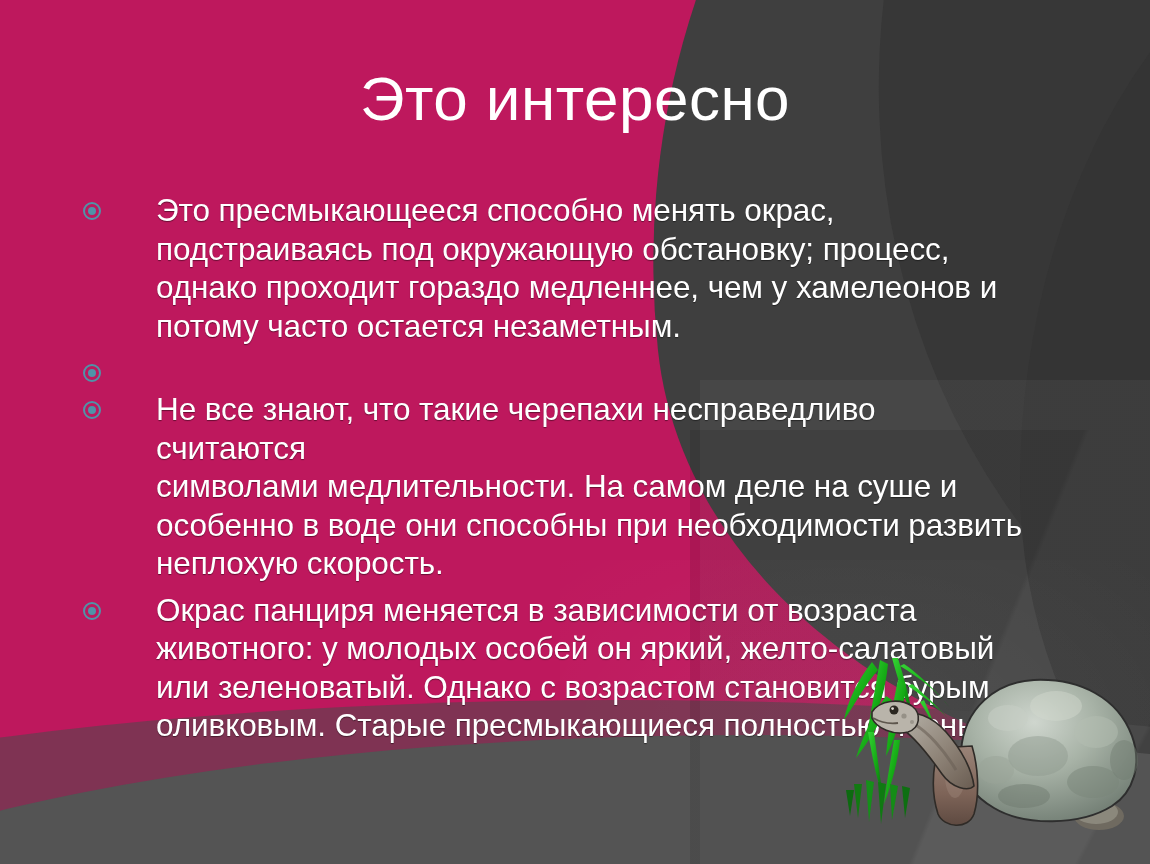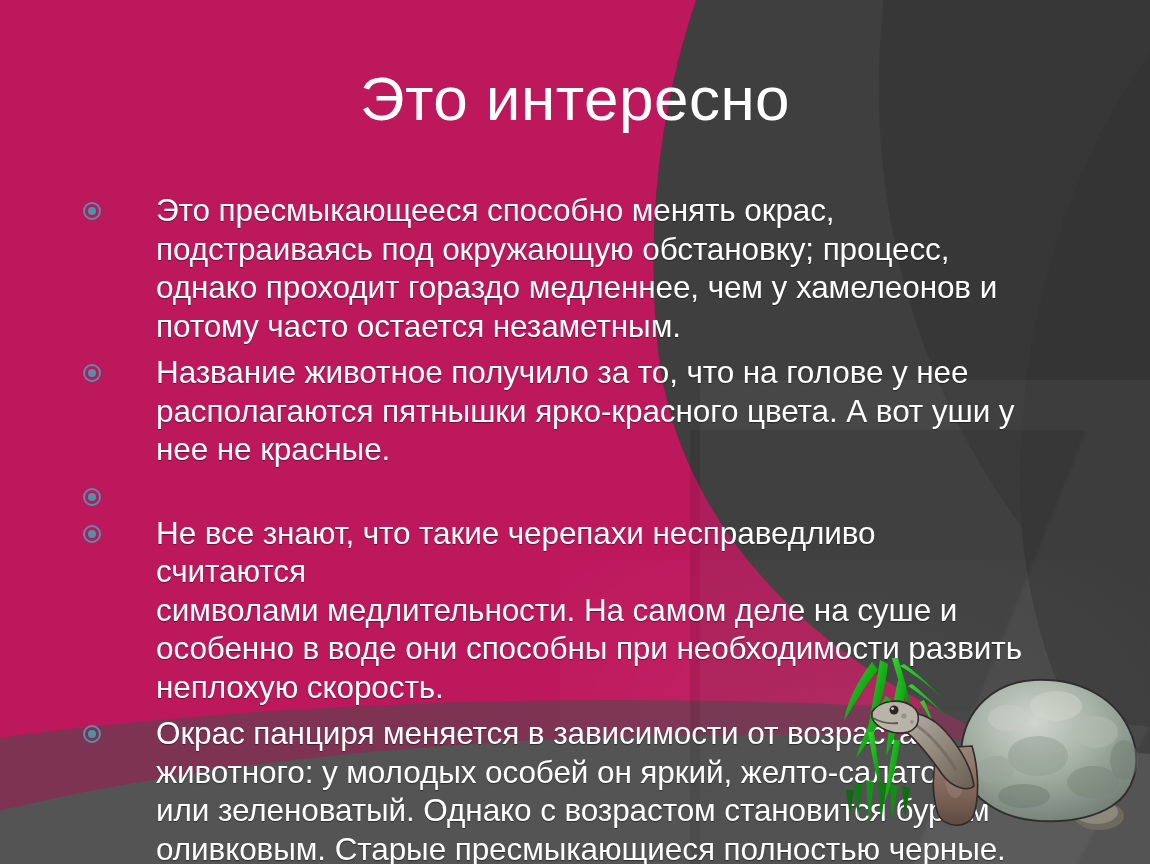--- a/index.html
+++ b/index.html
@@ -188,26 +188,20 @@
   <div class="body">
 
     <div class="bullet-row">
       <span class="bullet-marker"></span>
       <span class="bullet-text">Это пресмыкающееся способно менять окрас,
 подстраиваясь под окружающую обстановку; процесс,
 однако проходит гораздо медленнее, чем у хамелеонов и
 потому часто остается незаметным.</span>
     </div>
 
-    <div class="bullet-row">
-      <span class="bullet-marker"></span>
-      <span class="bullet-text">Название животное получило за то, что на голове у нее
-располагаются пятнышки ярко-красного цвета. А вот уши у
-нее не красные.</span>
-    </div>
 
     <div class="bullet-row">
       <span class="bullet-marker"></span>
     </div>
 
     <div class="bullet-row">
       <span class="bullet-marker"></span>
       <span class="bullet-text">Не все знают, что такие черепахи несправедливо считаются
 символами медлительности. На самом деле на суше и
 особенно в воде они способны при необходимости развить

